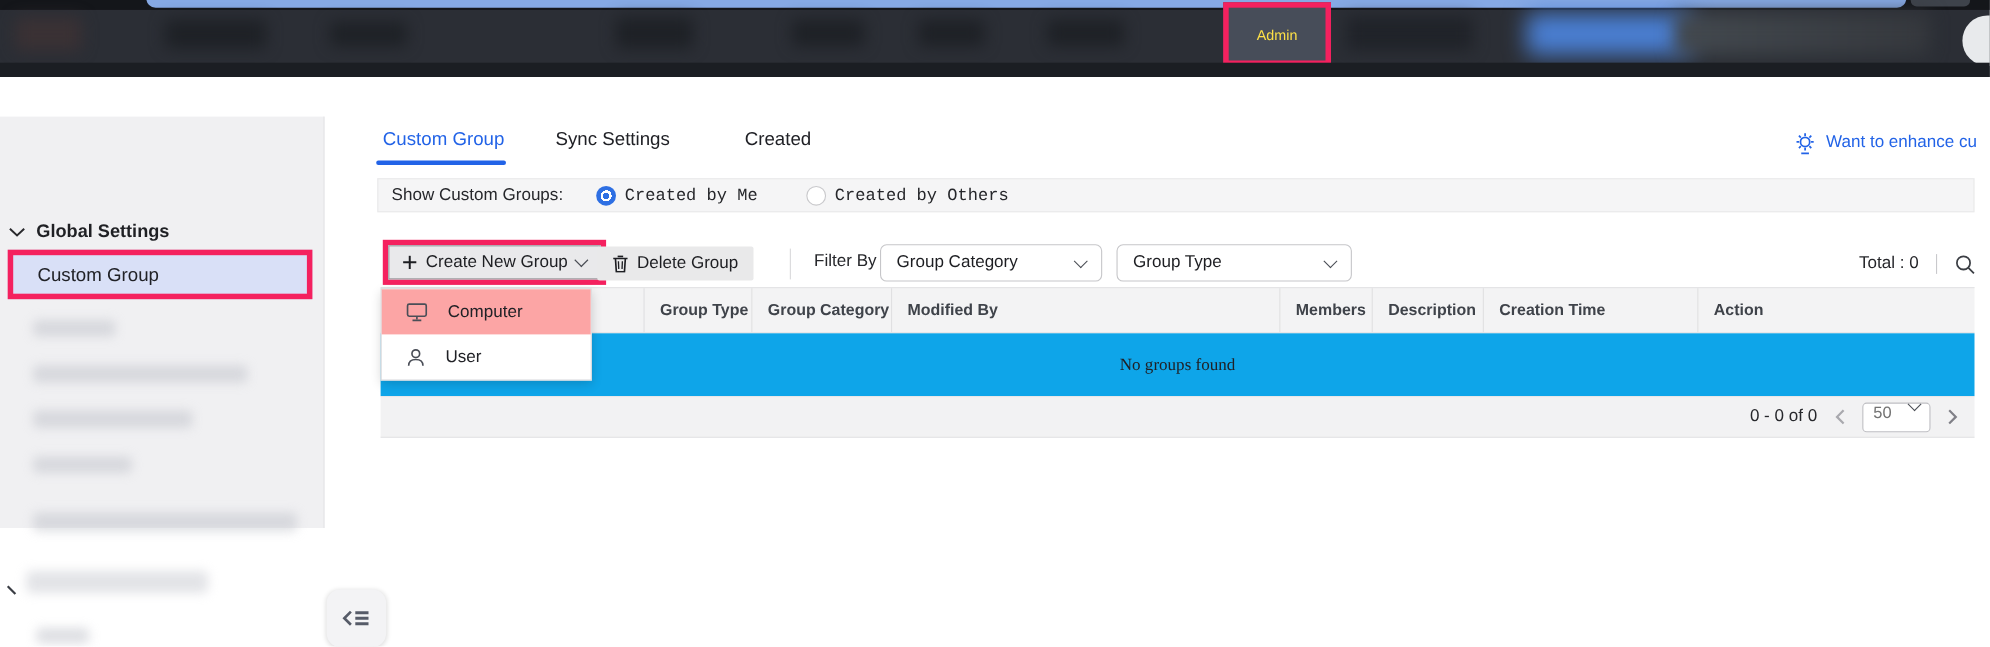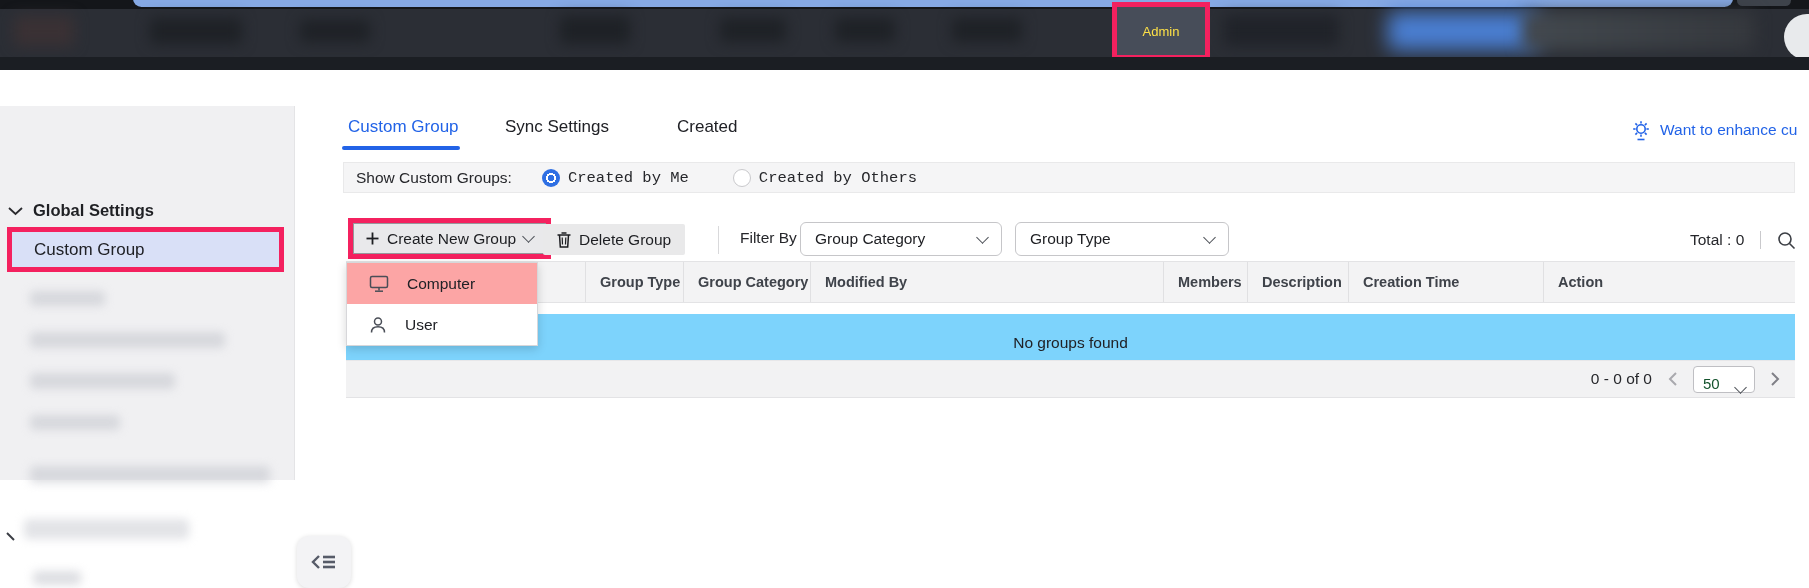--- a/index.html
+++ b/index.html
@@ -51,27 +51,27 @@
   .total-cluster{position:absolute;left:1690px;top:226px;height:28px;display:flex;align-items:center;gap:16px;}
   .total-cluster .txt{font-size:15.5px;color:#26272b;}
   .pipe{height:18px;border-left:1px solid #c9c9cc;}
 
   .chev{display:inline-block;width:8px;height:8px;border-right:1.6px solid #4a4e55;border-bottom:1.6px solid #4a4e55;transform:rotate(45deg);margin-top:-4px;}
 
   .thead{position:absolute;left:346px;top:261px;width:1449px;height:42px;background:#f3f3f4;border-top:1px solid #e3e3e5;border-bottom:1px solid #e3e3e5;box-sizing:border-box;display:grid;grid-template-columns:239px 98px 127px 353px 84px 101px 195px 1fr;}
   .th{line-height:40px;padding-left:14px;font-size:14.5px;font-weight:bold;color:#3f434a;border-left:1px solid #e0e0e2;white-space:nowrap;overflow:hidden;}
   .th:first-child{border-left:none;}
 
-  .empty-row{position:absolute;left:346px;top:314px;width:1449px;height:57px;background:#7dd3fc;display:flex;align-items:center;justify-content:center;}
+  .empty-row{position:absolute;left:346px;top:303px;width:1449px;height:57px;background:#0ea5e9;display:flex;align-items:center;justify-content:center;font-family:Liberation Serif, serif;}
   .empty-row span{font-size:15.5px;color:#202126;}
 
   .pagi{position:absolute;left:346px;top:360px;width:1449px;height:38px;background:#f2f2f3;border-top:1px solid #e7e7e9;border-bottom:1px solid #e3e3e5;box-sizing:border-box;display:flex;align-items:center;justify-content:flex-end;gap:15px;padding-right:14px;}
   .pagi .range{font-size:15.5px;color:#26272b;}
   .pg-btn{background:none;border:none;padding:0;display:flex;align-items:center;cursor:pointer;}
-  .pg-select{width:62px;height:27px;background:#ffffff;border:1px solid #bfbfc3;border-radius:4px;box-sizing:border-box;display:flex;align-items:flex-end;justify-content:space-between;padding:0 9px;font-size:15px;color:#14532d;cursor:pointer;}
+  .pg-select{width:62px;height:27px;background:#ffffff;border:1px solid #bfbfc3;border-radius:4px;box-sizing:border-box;display:flex;align-items:flex-start;justify-content:space-between;padding:0 9px;font-size:15px;color:#737373;cursor:pointer;}
 
   .menu{position:absolute;left:346px;top:262px;width:190px;background:#ffffff;border:1px solid #d7d7da;box-shadow:0 3px 9px rgba(0,0,0,.16);z-index:5;}
   .menu-item{height:41px;display:flex;align-items:center;gap:18px;padding-left:22px;font-size:15.5px;color:#202126;cursor:pointer;}
   .menu-item.hl{background:#fca5a5;}
 </style>
 </head>
 <body>
 
 <div class="page">
 

